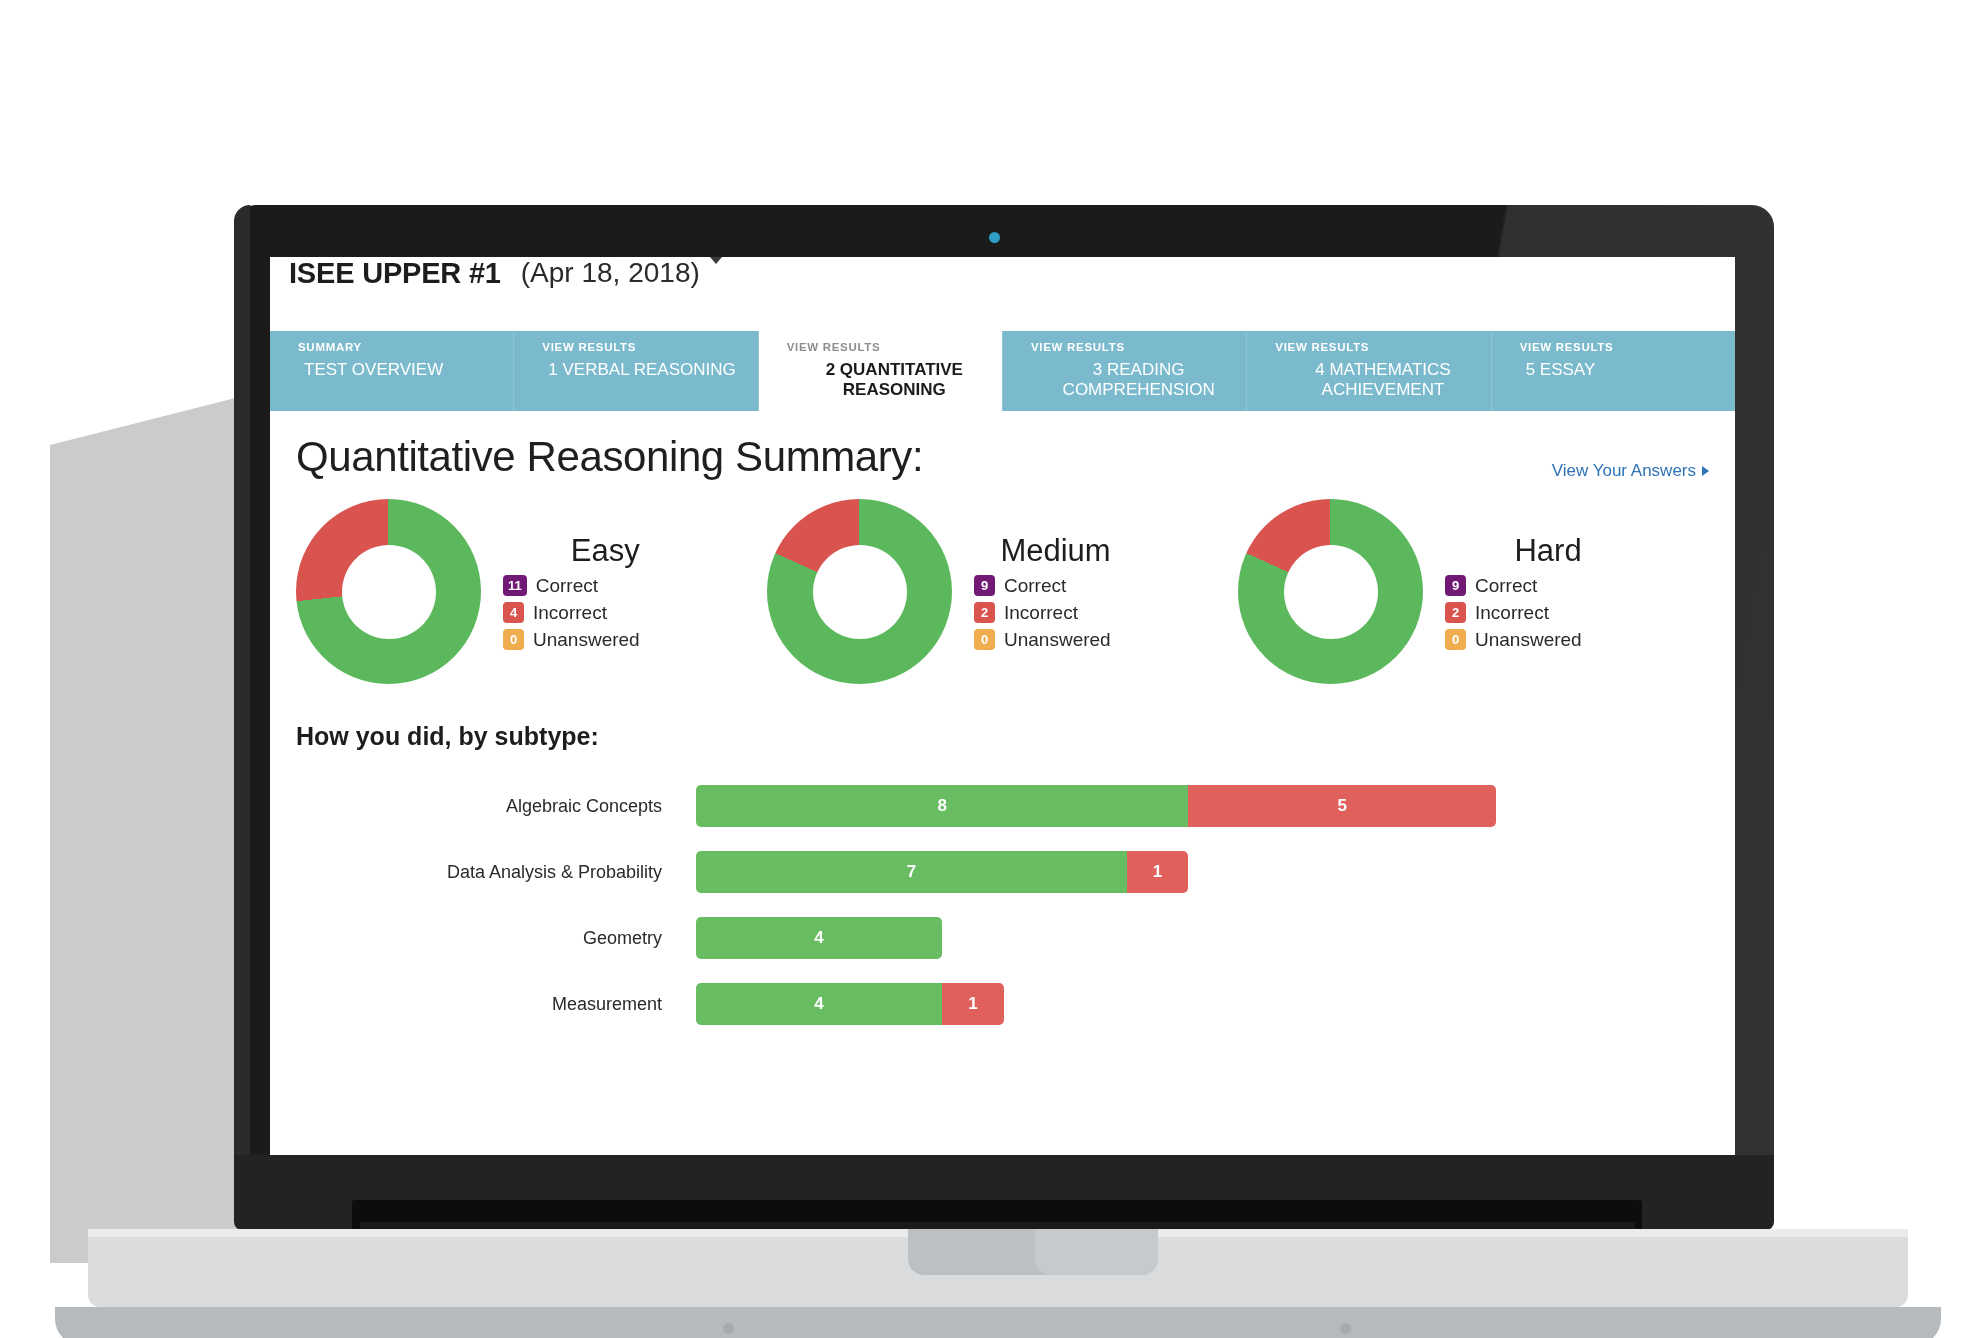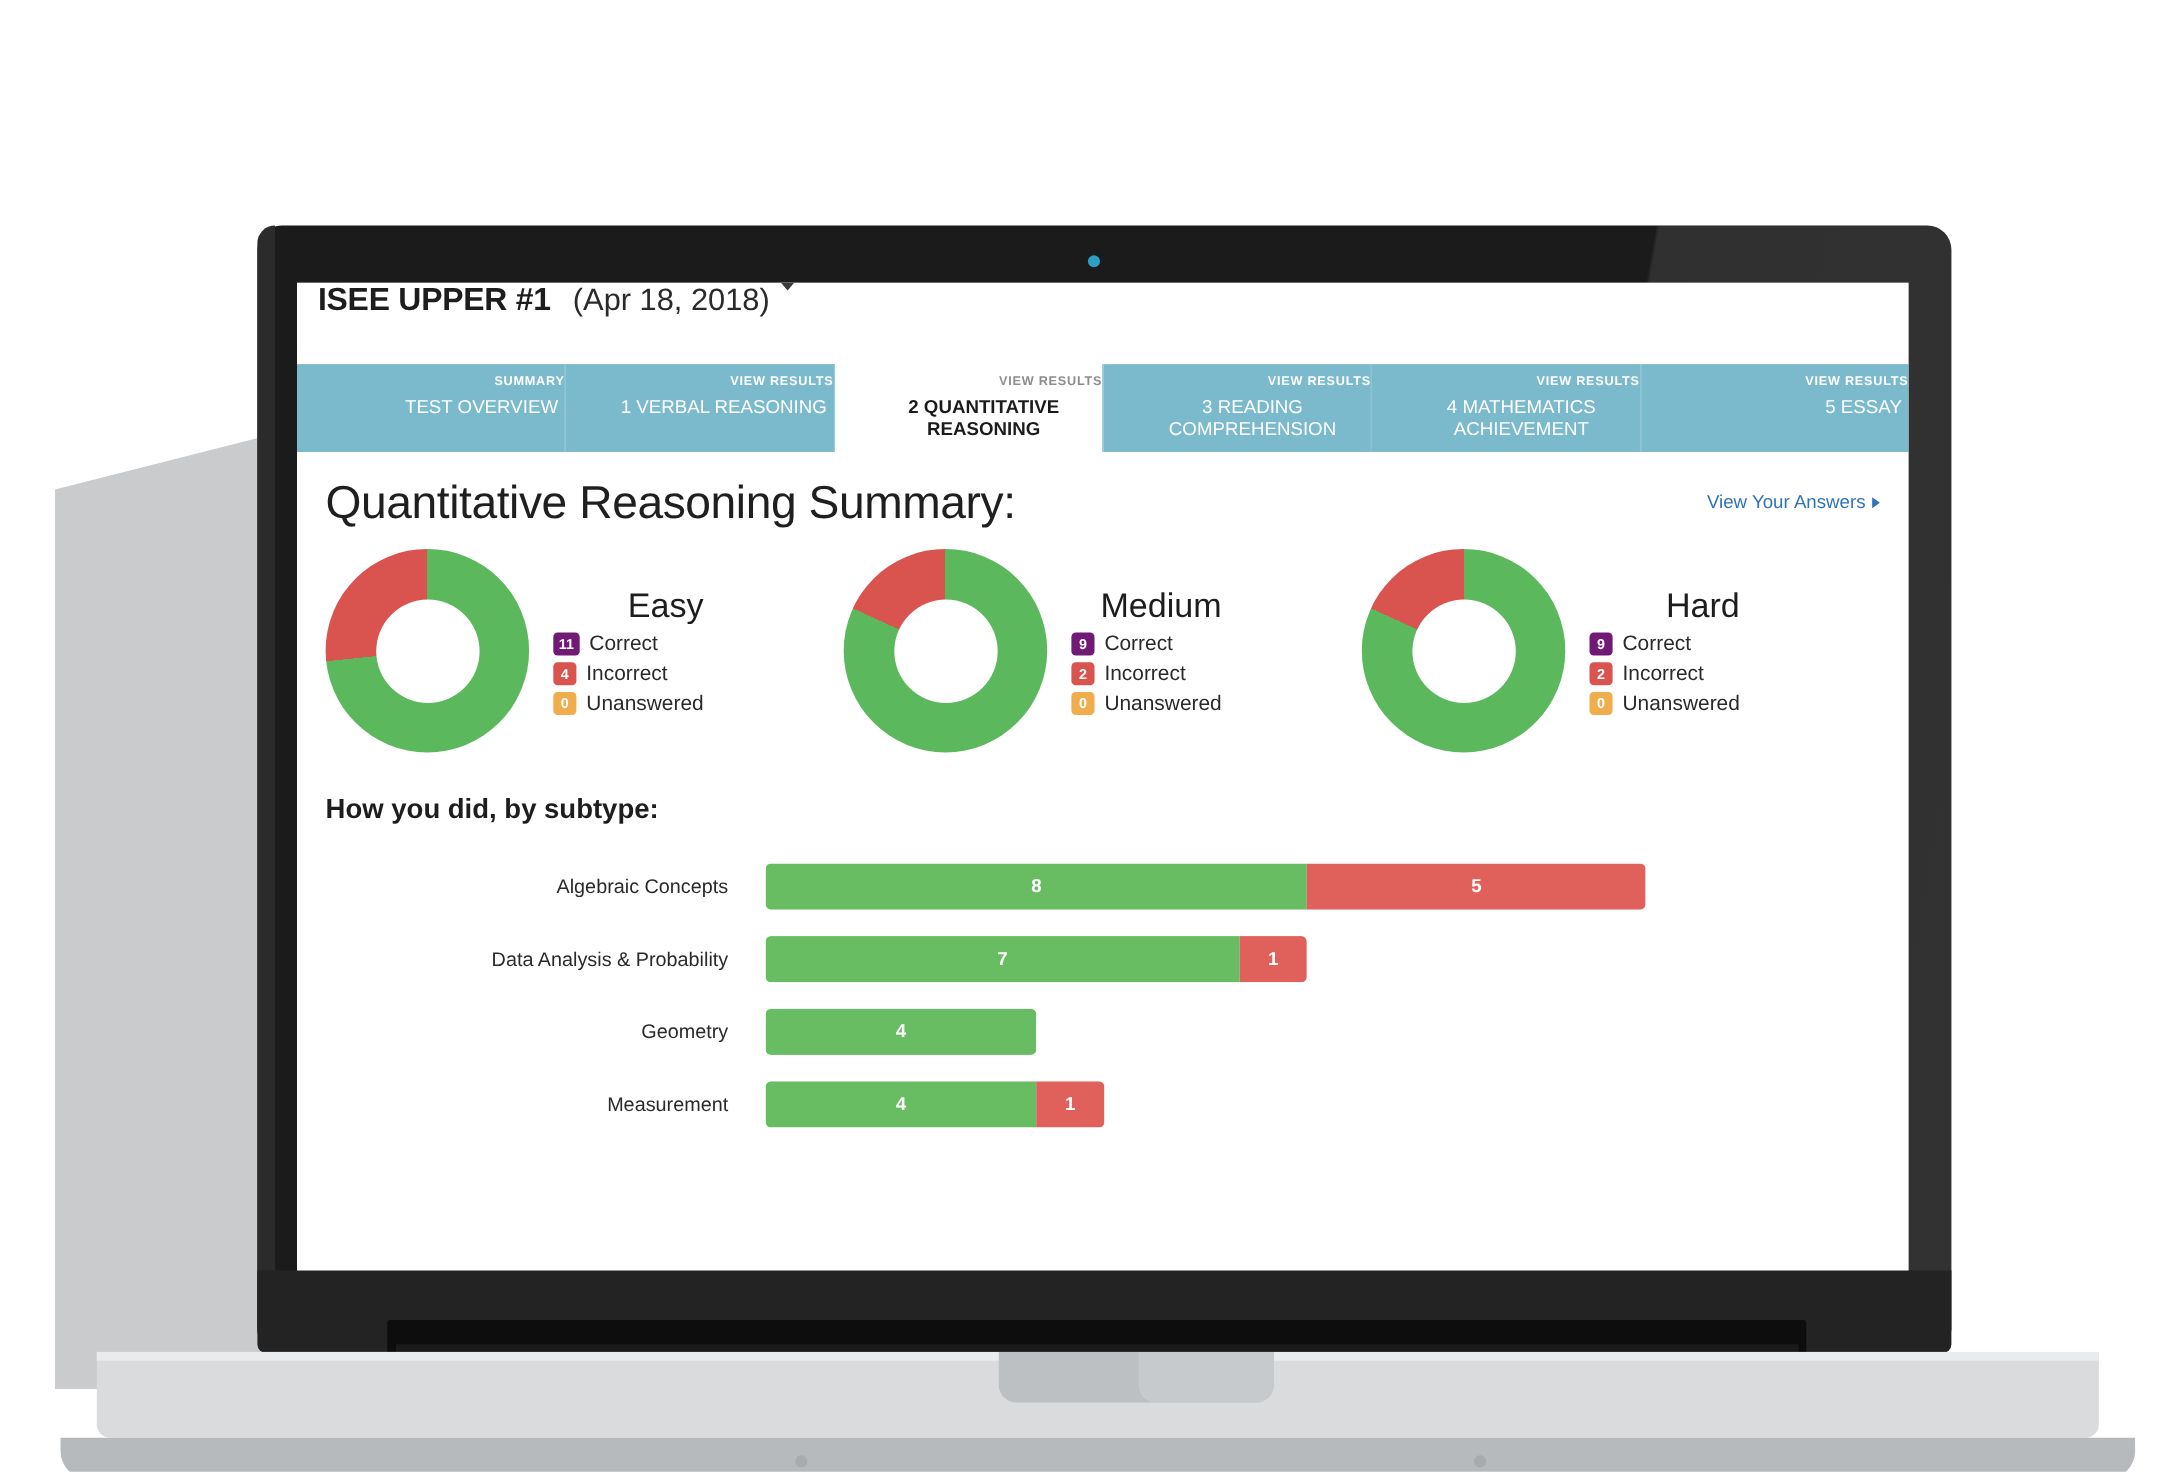--- a/index.html
+++ b/index.html
@@ -94,39 +94,39 @@
   .caret-down {
     margin-left: 10px; width: 0; height: 0;
     border-left: 6px solid transparent; border-right: 6px solid transparent;
     border-top: 7px solid #3a3a3a; display: inline-block; margin-bottom: 2px;
   }
 
   
   .tabs { position: absolute; left: 0; top: 74px; width: 1465px; height: 80px; display: flex; }
   .tab {
     flex: 1 1 0; background: #7bbacd; color: #fff;
-    display: flex; flex-direction: column; align-items: flex-end; justify-content: flex-start;
+    display: flex; flex-direction: column; align-items: flex-start; justify-content: flex-start;
     padding-top: 10px; border-right: 1px solid #8fc6d6; position: relative; cursor: pointer; padding-left: 28px;
   }
   .tab:last-child { border-right: none; }
   .tab .tab-kicker {
     font-size: 11.5px; font-weight: 700; letter-spacing: 0.7px;
     text-transform: uppercase; color: #ffffff; margin-bottom: 7px;
   }
   .tab .tab-label {
     font-size: 17px; font-weight: 400; line-height: 1.16; text-align: center;
     color: #ffffff; text-transform: uppercase; padding: 0 6px;
   }
   .tab.active { background: #ffffff; }
   .tab.active .tab-kicker { color: #8d8d8d; }
   .tab.active .tab-label { color: #1b1b1b; font-weight: 700; }
 
   
   .content { position: absolute; left: 0; top: 154px; width: 1465px; bottom: 0; background:#fff; padding: 0 26px; }
-  .page-head { display: flex; align-items: center; justify-content: space-between; padding-top: 22px; }
+  .page-head { display: flex; align-items: flex-end; justify-content: space-between; padding-top: 22px; }
   .page-title { font-size: 42px; font-weight: 400; color: #1f1f1f; letter-spacing: -0.4px; }
   .answers-link { font-size: 17px; color: #2e73b8; cursor: pointer; white-space: nowrap; }
   .answers-link .arrow { display:inline-block; margin-left: 6px;
     width:0;height:0;border-top:5px solid transparent;border-bottom:5px solid transparent;border-left:7px solid #2e73b8; }
 
   .section-title { font-size: 25px; font-weight: 700; color: #1d1d1d; margin-top: 38px; }
 
   
   .donut-row { display: flex; margin-top: 18px; }
   .donut-cell { flex: 1 1 0; display: flex; align-items: center; }

